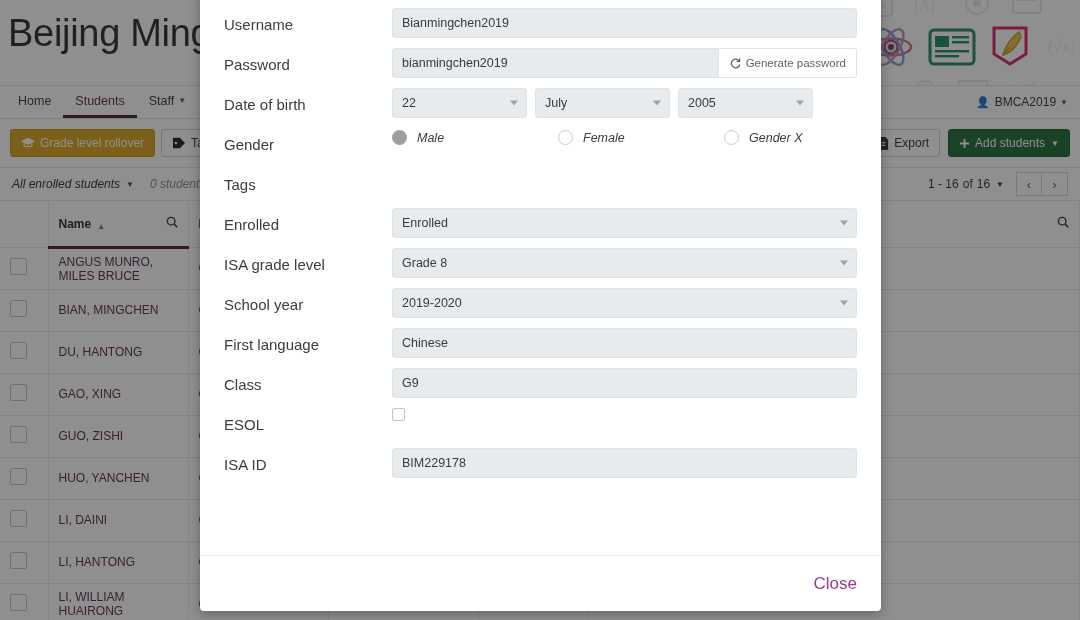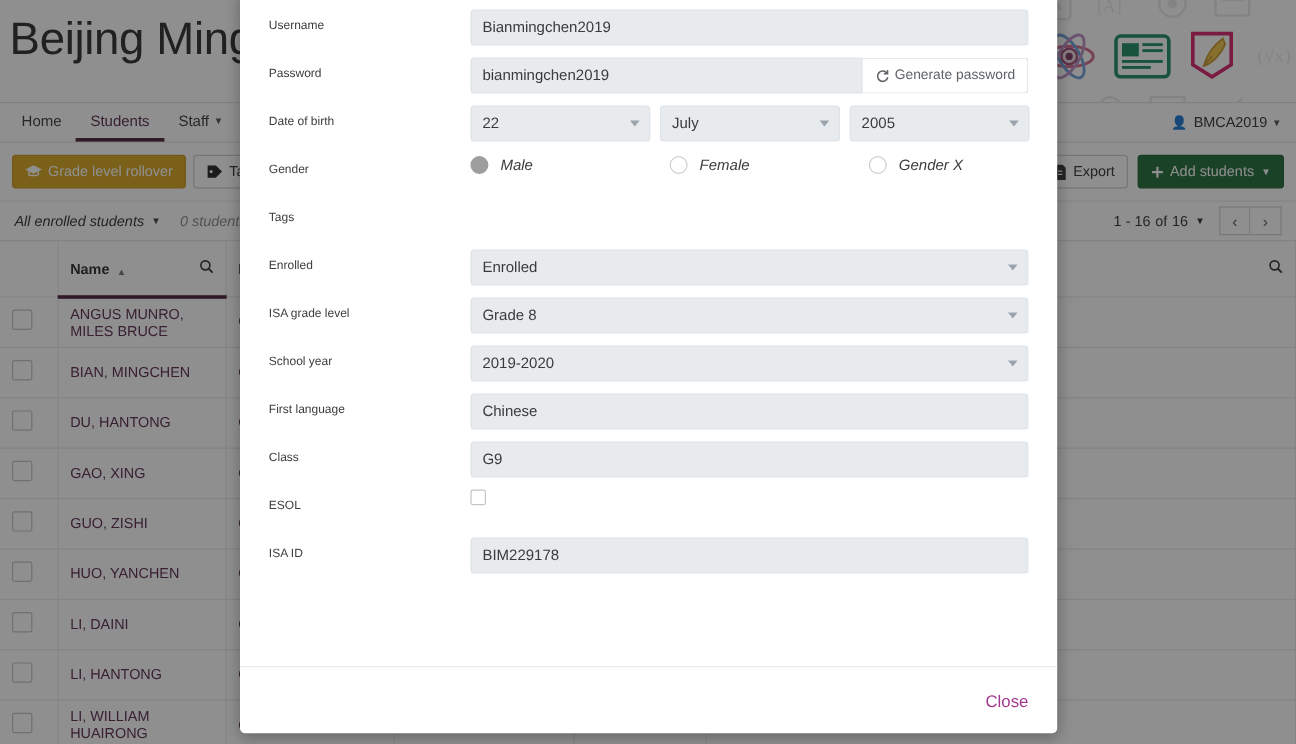--- a/index.html
+++ b/index.html
@@ -165,21 +165,21 @@
     overflow: hidden;
   }
   .frow {
     display:flex; align-items:flex-start;
     min-height: 40px;
     margin-bottom: 0px;
   }
   .flabel {
     width: 168px;
     flex: 0 0 168px;
-    font-size: 10px;
+    font-size: 15px;
     color: #3c3c3c;
     padding-top: 8px;
     line-height: 1.2;
   }
   .fctl { flex: 1 1 auto; display:flex; align-items:center; gap: 8px; }
   .inp {
     width: 100%;
     height: 30px;
     background: #e7ebee;
     border: 1px solid #dfe4e8;
@@ -219,21 +219,21 @@
     cursor:pointer;
     position:relative;
   }
   .sel .dcaret {
     position:absolute; right: 8px; top: 50%;
     transform: translateY(-50%);
     border-left: 4px solid transparent;
     border-right: 4px solid transparent;
     border-top: 5px solid #9aa3ab;
   }
-  .dob-row .sel { width: 150px; }
+  .dob-row .sel { width: 135px; }
   .sel.full { width:100%; }
   .radio-set { display:flex; align-items:flex-end; width:100%; padding-top:2px;font-style:italic;}
   .rg { display:flex; align-items:center; cursor:pointer; }
   .rg .dot {
     width: 15px; height: 15px;
     border-radius: 50%;
     border: 1px solid #c9ced3;
     background: #fff;
     margin-right: 10px;
     position:relative;
@@ -250,21 +250,21 @@
     cursor:pointer;
   }
   #modal-footer {
     flex: 0 0 auto;
     height: 56px;
     border-top: 1px solid #e9e9e9;
     display:flex; align-items:center; justify-content:flex-end;
     padding-right: 24px;
   }
   .close-link {
-    font-size: 14px;
+    font-size: 17px;
     color: #a3398f;
     cursor:pointer;
     background:none; border:none;
     font-family:"Liberation Sans", sans-serif;
   }
 </style>
 </head>
 <body>
 
 <div id="root">

